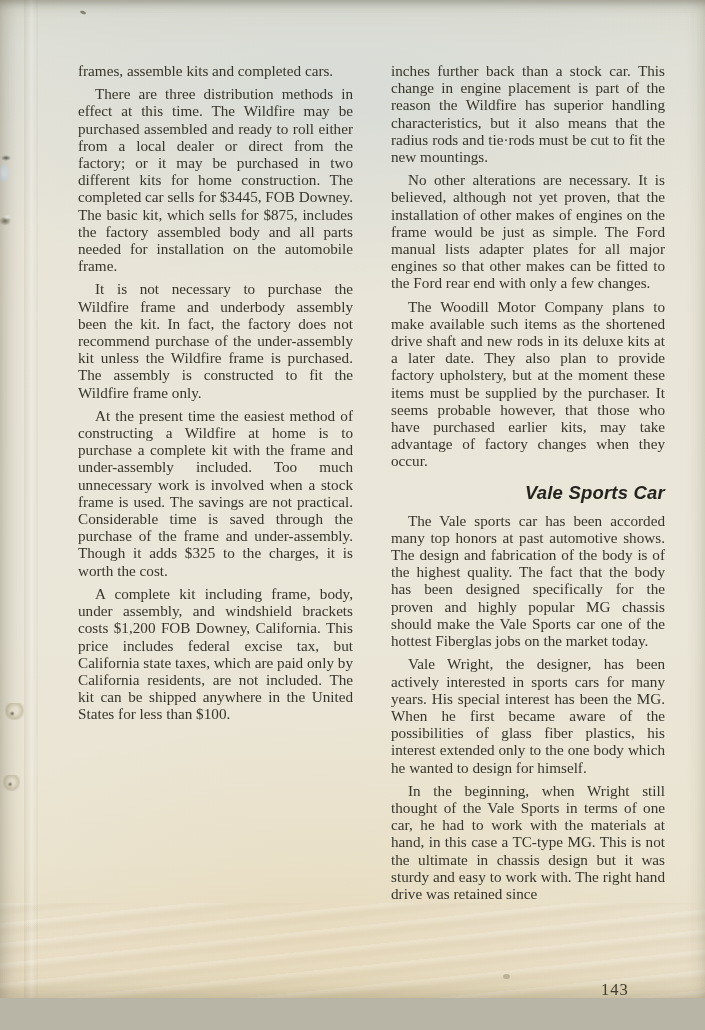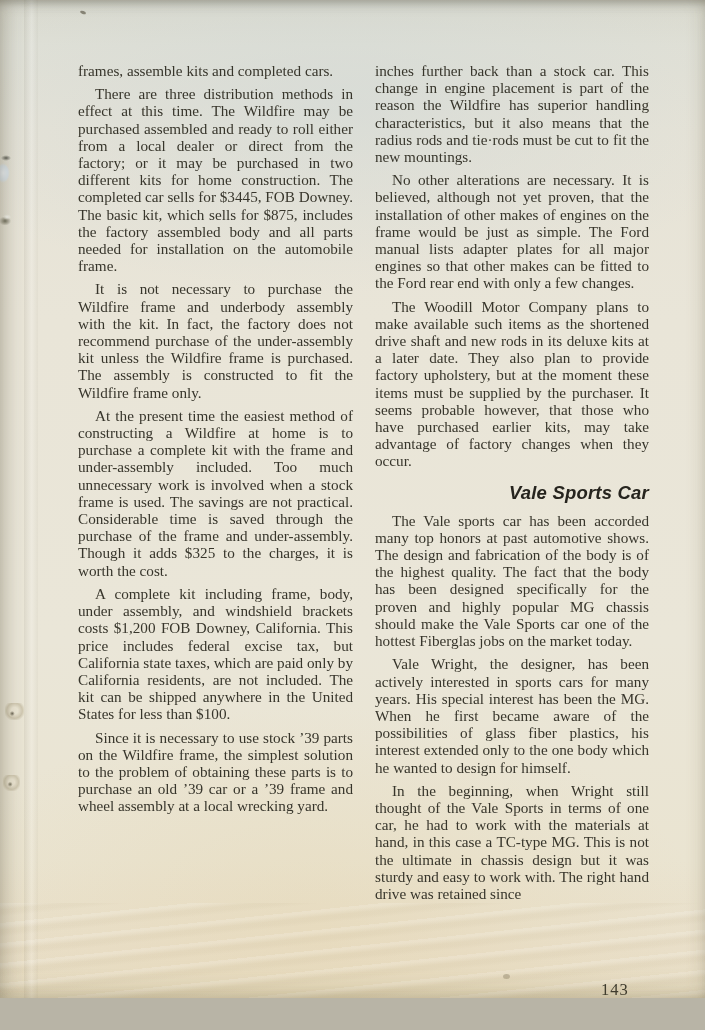--- a/index.html
+++ b/index.html
@@ -48,21 +48,21 @@
     opacity: 0.7; pointer-events: none;
   }
 
   .column {
     position: absolute; top: 62px;
     color: #37352b;
     font-size: 15.2px; line-height: 17.2px;
     text-align: justify;
   }
   .column-left  { left: 78px;  width: 275px; }
-  .column-right { left: 375px; width: 274px; }
+  .column-right { left: 391px; width: 274px; }
 
   .column p { margin: 0 0 6px 0; text-indent: 17px; }
   .column p.cont { text-indent: 0; }
 
   .section-heading {
     font-family: "Liberation Sans", sans-serif;
     font-style: italic; font-weight: 700;
     font-size: 18.5px; line-height: 21px;
     letter-spacing: 0.2px;
     color: #26241e;
@@ -108,24 +108,23 @@
 <body>
 
 <div class="scan-page">
 
   <div class="fold-line"></div>
   <div class="wrinkles"></div>
 
   <div class="column column-left">
     <p class="cont">frames, assemble kits and completed cars.</p>
     <p>There are three distribution methods in effect at this time. The Wildfire may be purchased assembled and ready to roll either from a local dealer or direct from the factory; or it may be purchased in two different kits for home construction. The completed car sells for $3445, FOB Downey. The basic kit, which sells for $875, includes the factory assembled body and all parts needed for installation on the automobile frame.</p>
-    <p>It is not necessary to purchase the Wildfire frame and underbody assembly with the kit. In fact, the factory does not recommend purchase of the under-assembly kit unless the Wildfire frame is purchased. The assembly is constructed to fit the Wildfire frame only.</p>
+    <p>It is not necessary to purchase the Wildfire frame and underbody assembly been the kit. In fact, the factory does not recommend purchase of the under-assembly kit unless the Wildfire frame is purchased. The assembly is constructed to fit the Wildfire frame only.</p>
     <p>At the present time the easiest method of constructing a Wildfire at home is to purchase a complete kit with the frame and under-assembly included. Too much unnecessary work is involved when a stock frame is used. The savings are not practical. Considerable time is saved through the purchase of the frame and under-assembly. Though it adds $325 to the charges, it is worth the cost.</p>
     <p>A complete kit including frame, body, under assembly, and windshield brackets costs $1,200 FOB Downey, California. This price includes federal excise tax, but California state taxes, which are paid only by California residents, are not included. The kit can be shipped anywhere in the United States for less than $100.</p>
-    <p>Since it is necessary to use stock ’39 parts on the Wildfire frame, the simplest solution to the problem of obtaining these parts is to purchase an old ’39 car or a ’39 frame and wheel assembly at a local wrecking yard.</p>
   </div>
 
   <div class="column column-right">
     <p class="cont">inches further back than a stock car. This change in engine placement is part of the reason the Wildfire has superior handling characteristics, but it also means that the radius rods and tie·rods must be cut to fit the new mountings.</p>
     <p>No other alterations are necessary. It is believed, although not yet proven, that the installation of other makes of engines on the frame would be just as simple. The Ford manual lists adapter plates for all major engines so that other makes can be fitted to the Ford rear end with only a few changes.</p>
     <p>The Woodill Motor Company plans to make available such items as the shortened drive shaft and new rods in its deluxe kits at a later date. They also plan to provide factory upholstery, but at the moment these items must be supplied by the purchaser. It seems probable however, that those who have purchased earlier kits, may take advantage of factory changes when they occur.</p>
     <h2 class="section-heading">Vale Sports Car</h2>
     <p>The Vale sports car has been accorded many top honors at past automotive shows. The design and fabrication of the body is of the highest quality. The fact that the body has been designed specifically for the proven and highly popular MG chassis should make the Vale Sports car one of the hottest Fiberglas jobs on the market today.</p>
     <p>Vale Wright, the designer, has been actively interested in sports cars for many years. His special interest has been the MG. When he first became aware of the possibilities of glass fiber plastics, his interest extended only to the one body which he wanted to design for himself.</p>
     <p>In the beginning, when Wright still thought of the Vale Sports in terms of one car, he had to work with the materials at hand, in this case a TC-type MG. This is not the ultimate in chassis design but it was sturdy and easy to work with. The right hand drive was retained since</p>

